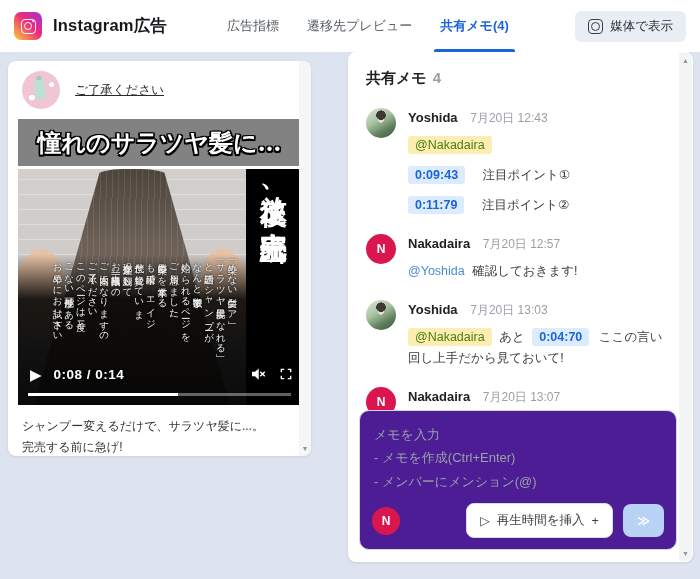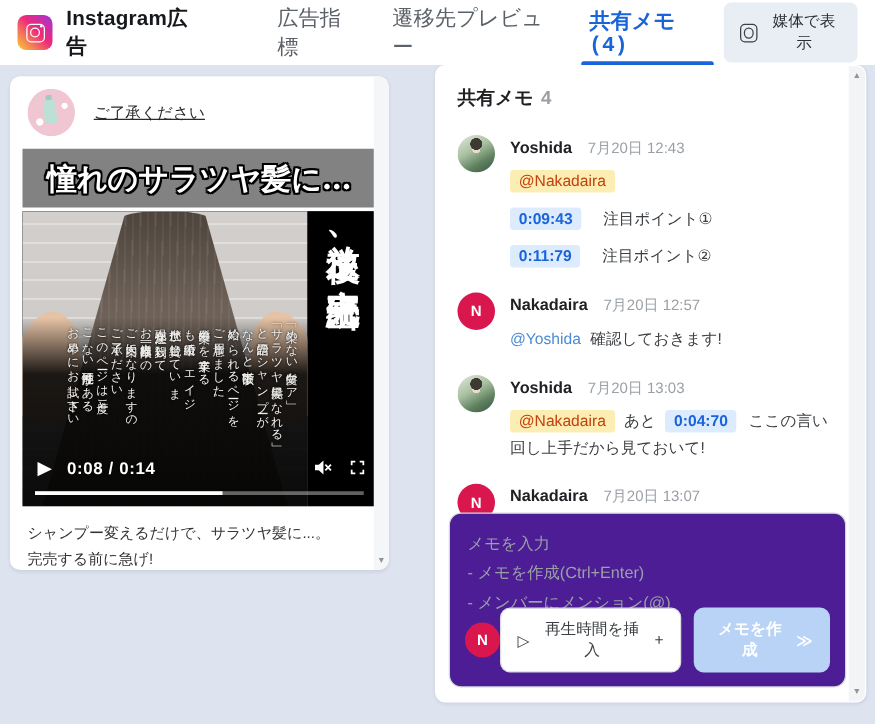--- a/index.html
+++ b/index.html
@@ -7,21 +7,21 @@
   .stage{position:relative;width:700px;height:579px;}
 
   
   header{position:absolute;top:0;left:0;right:0;height:52px;background:#fff;display:flex;align-items:center;padding:0 14px;box-sizing:border-box;z-index:5;}
   .logo{width:28px;height:28px;border-radius:7px;background:linear-gradient(45deg,#f9ce34 0%,#ee2a7b 55%,#a233d6 100%);display:flex;align-items:center;justify-content:center;flex:0 0 auto;}
   .cam{width:13px;height:13px;border:1.6px solid #fff;border-radius:4px;position:relative;}
   .cam::before{content:"";position:absolute;inset:2.2px;border:1.4px solid #fff;border-radius:50%;}
   .cam::after{content:"";position:absolute;top:0.5px;right:0.5px;width:2.2px;height:2.2px;background:#fff;border-radius:50%;}
   h1{margin:0 16px 0 11px;font-size:16.5px;font-weight:bold;color:#16181c;letter-spacing:.2px;}
   nav{display:flex;align-items:stretch;height:100%;margin-left:30px;}
-  .tab{display:flex;align-items:center;padding:0 14px;font-size:17px;color:#5b6168;cursor:pointer;position:relative;font-family:Liberation Mono, monospace;}
+  .tab{display:flex;align-items:center;padding:0 14px;font-size:13px;color:#5b6168;cursor:pointer;position:relative;}
   .tab.active{color:#1a64d9;font-weight:bold;}
   .tab.active::after{content:"";position:absolute;left:8px;right:8px;bottom:0;height:3px;background:#1a64d9;border-radius:2px 2px 0 0;}
   .hspace{flex:1;}
   .media-btn{display:flex;align-items:center;gap:7px;background:#e9edf4;border:none;border-radius:6px;padding:7px 13px;font-size:12.5px;color:#2b2f33;font-family:inherit;cursor:pointer;}
   .insta-mini{width:13px;height:13px;border:1.5px solid #3c4043;border-radius:4px;position:relative;display:inline-block;}
   .insta-mini::before{content:"";position:absolute;inset:2px;border:1.3px solid #3c4043;border-radius:50%;}
 
   
   .card{position:absolute;background:#fff;border-radius:8px;box-shadow:0 1px 3px rgba(40,50,80,.10);}
   .card.left{left:8px;top:61px;width:303px;height:395px;overflow:hidden;}
@@ -71,21 +71,21 @@
   .avatar-photo{width:30px;height:30px;border-radius:50%;flex:0 0 auto;background:
      radial-gradient(circle at 50% 24%,#3e3a33 0 17%,transparent 18%),
      radial-gradient(circle at 50% 38%,#e9ddcd 0 13%,transparent 14%),
      linear-gradient(150deg,#e3e8df 0%,#a9c2a2 40%,#5f8160 70%,#39523e 100%);}
   .avatar-n{width:30px;height:30px;border-radius:50%;background:#d9174e;color:#fff;font-size:12px;font-weight:bold;display:flex;align-items:center;justify-content:center;flex:0 0 auto;}
   .mbody{flex:1;min-width:0;}
   .mhead{font-size:13px;color:#202124;padding-top:2px;}
   .mhead b{font-weight:bold;}
   .mhead time{color:#9aa0a6;font-size:12px;margin-left:9px;}
   .mline{margin-top:8px;font-size:12.5px;color:#3c4043;line-height:1.75;}
-  .chip-y{background:#fcedb2;color:#c2410c;padding:2px 7px;border-radius:3px;cursor:pointer;}
+  .chip-y{background:#fcedb2;color:#4d7c0f;padding:2px 7px;border-radius:3px;cursor:pointer;}
   .chip-t{background:#dcebfd;color:#1a64d9;font-weight:bold;padding:2px 7px;border-radius:3px;margin-right:10px;cursor:pointer;}
   .mention-plain{color:#4b8bd4;cursor:pointer;}
   .mtext{margin-left:4px;}
   .inputbox{position:absolute;left:11px;right:16px;bottom:12px;height:140px;border:1px solid #d3d7dd;border-radius:10px;box-sizing:border-box;padding:12px 14px;cursor:text;background:#4c1d95;}
   .ph{color:#9aa0a6;font-size:13px;line-height:1.8;}
   .inrow{position:absolute;left:12px;right:12px;bottom:11px;display:flex;align-items:center;}
   .avatar-n.small{width:28px;height:28px;margin-right:auto;}
   .insert-btn{display:flex;align-items:center;gap:7px;background:#fff;border:1px solid #dadce0;border-radius:8px;padding:8px 13px;font-size:12.5px;color:#3c4043;font-family:inherit;cursor:pointer;}
   .create-btn{display:flex;align-items:center;gap:6px;background:#b9d3f6;border:none;border-radius:8px;padding:9px 14px;font-size:12.5px;font-weight:bold;color:#fff;font-family:inherit;margin-left:10px;cursor:pointer;}
   .rtrack{position:absolute;right:1px;top:1px;bottom:1px;width:13px;background:#f3f4f6;border-radius:0 7px 7px 0;display:flex;flex-direction:column;justify-content:space-between;align-items:center;}
@@ -254,21 +254,20 @@
       <div class="ph">- メモを作成(Ctrl+Enter)</div>
       <div class="ph">- メンバーにメンション(@)</div>
       <div class="inrow">
         <div class="avatar-n small">N</div>
         <button class="insert-btn">
           <span>▷</span>
           <span>再生時間を挿入</span>
           <span>+</span>
         </button>
         <button class="create-btn">
-          <span>メモを作成</span>
           <span>≫</span>
         </button>
       </div>
     </div>
 
     <div class="rtrack">
       <span class="arr">▲</span>
       <span class="arr">▼</span>
     </div>
   </section>

